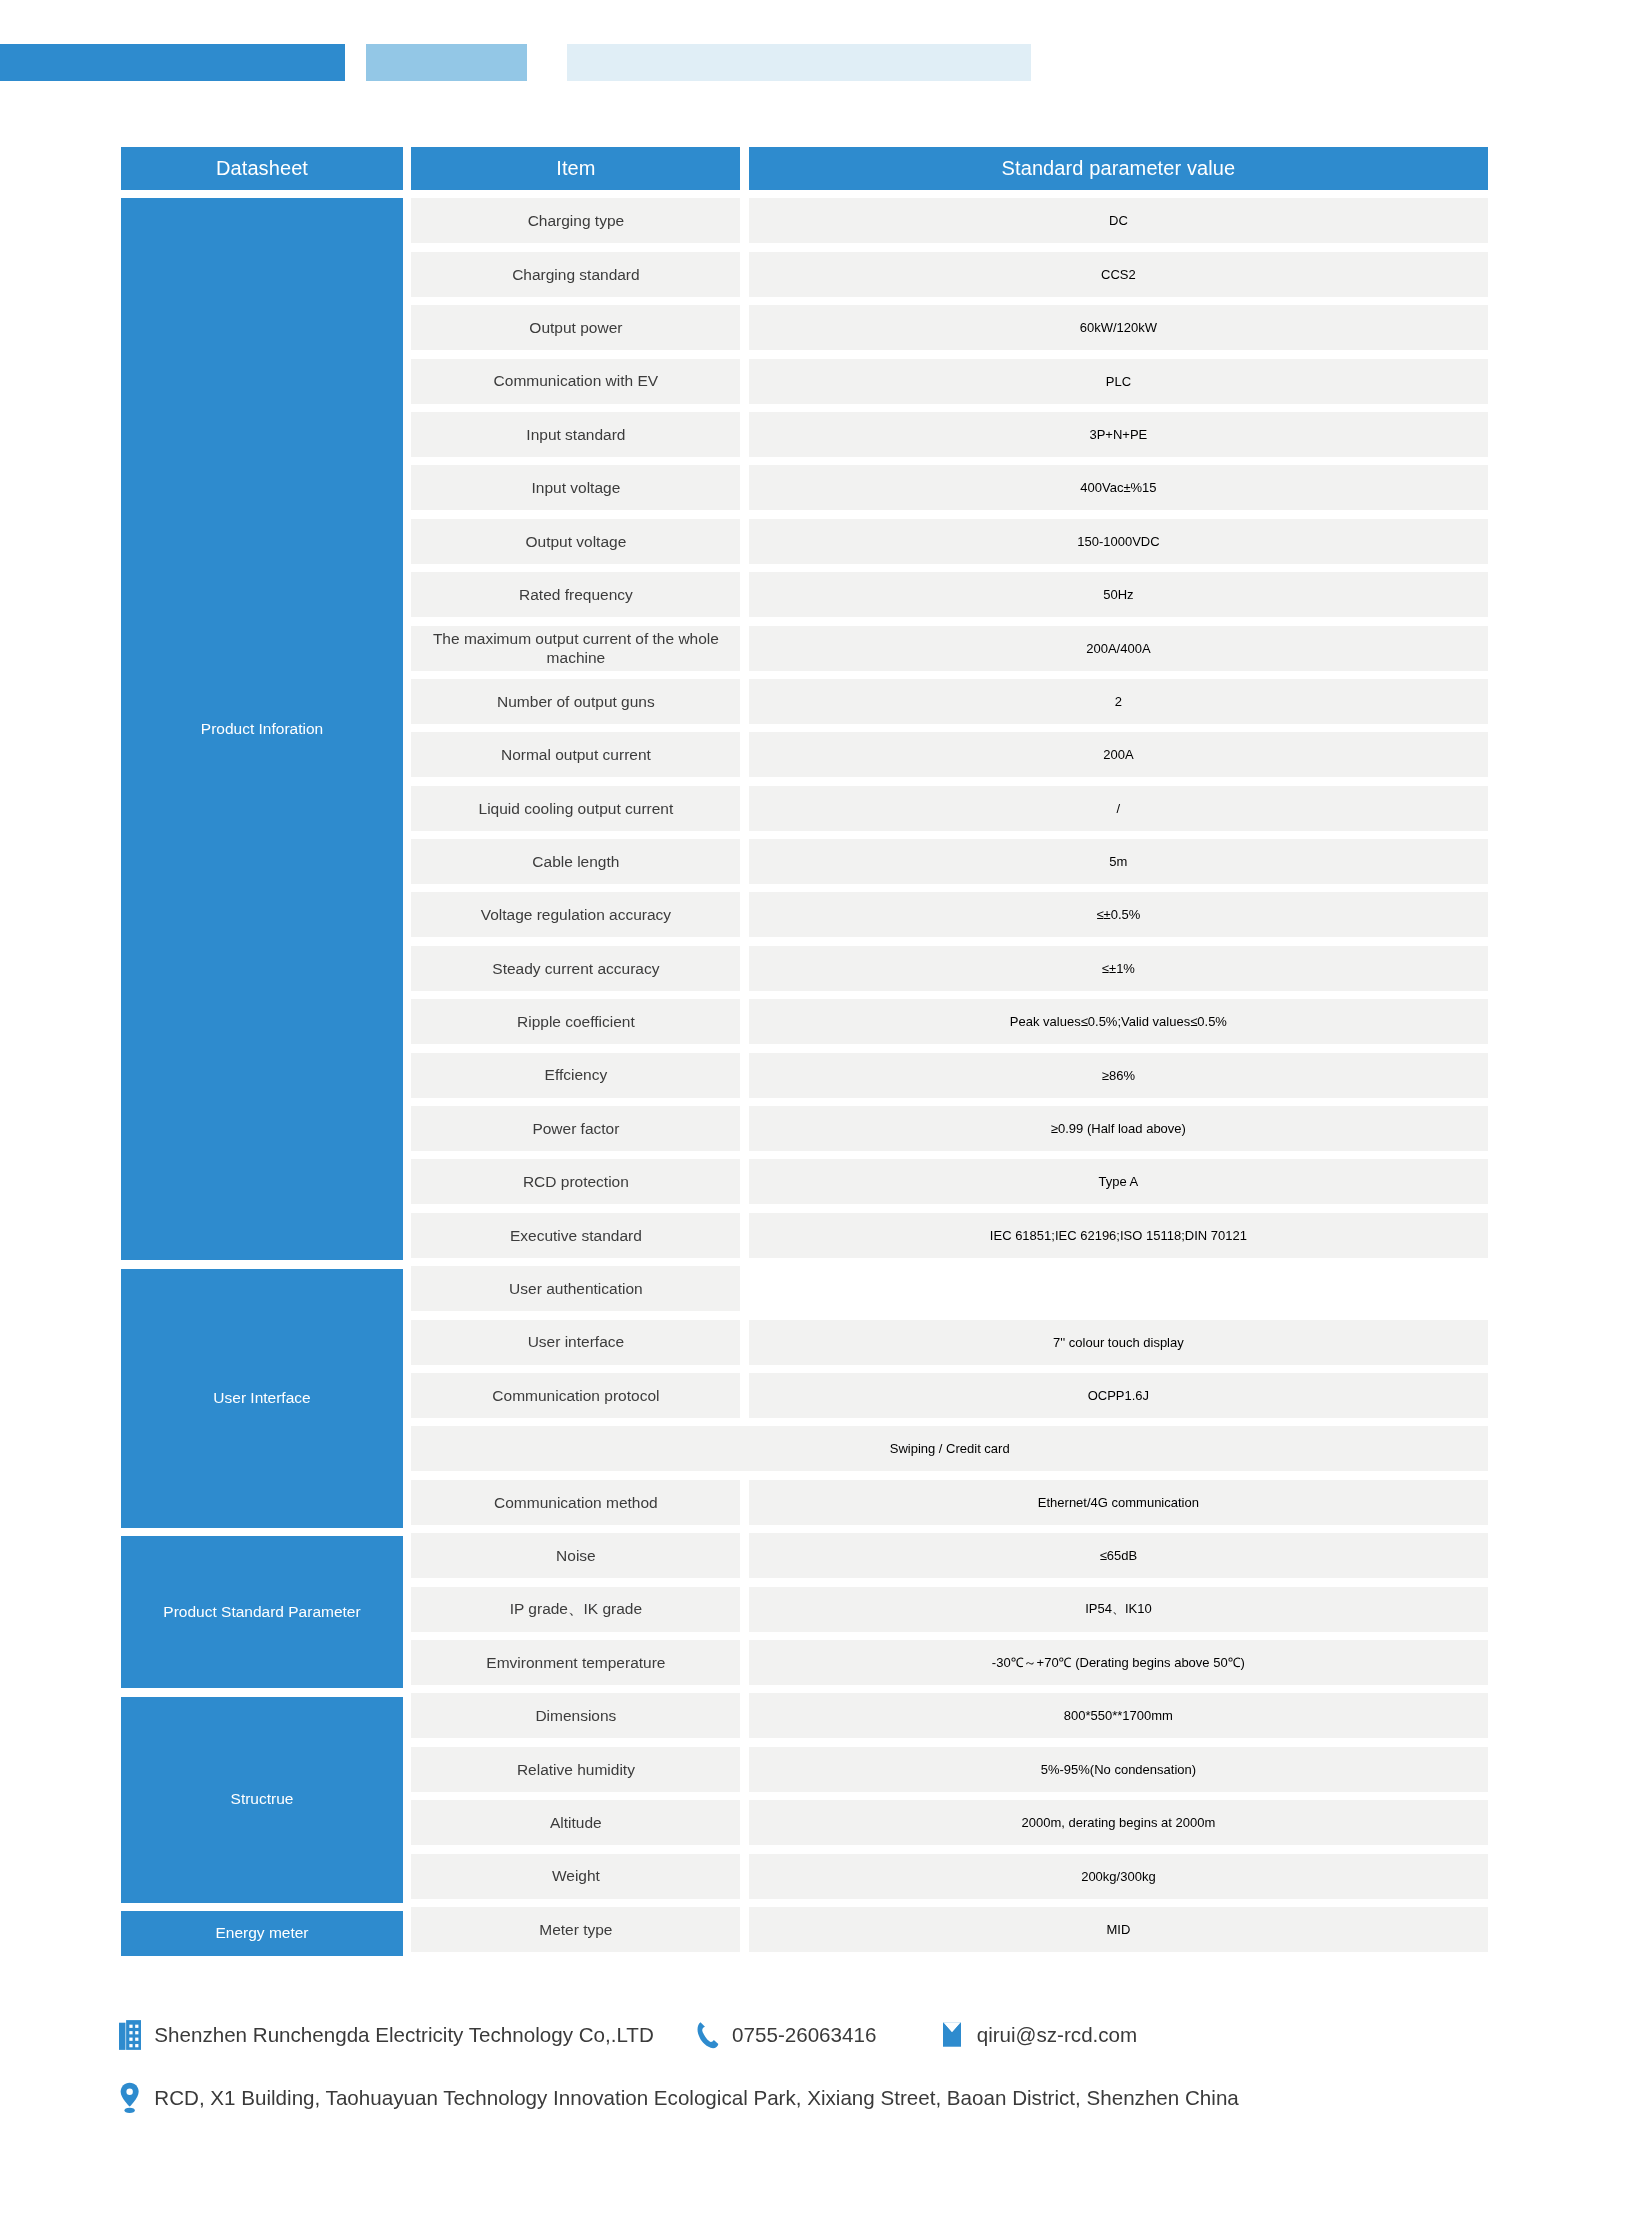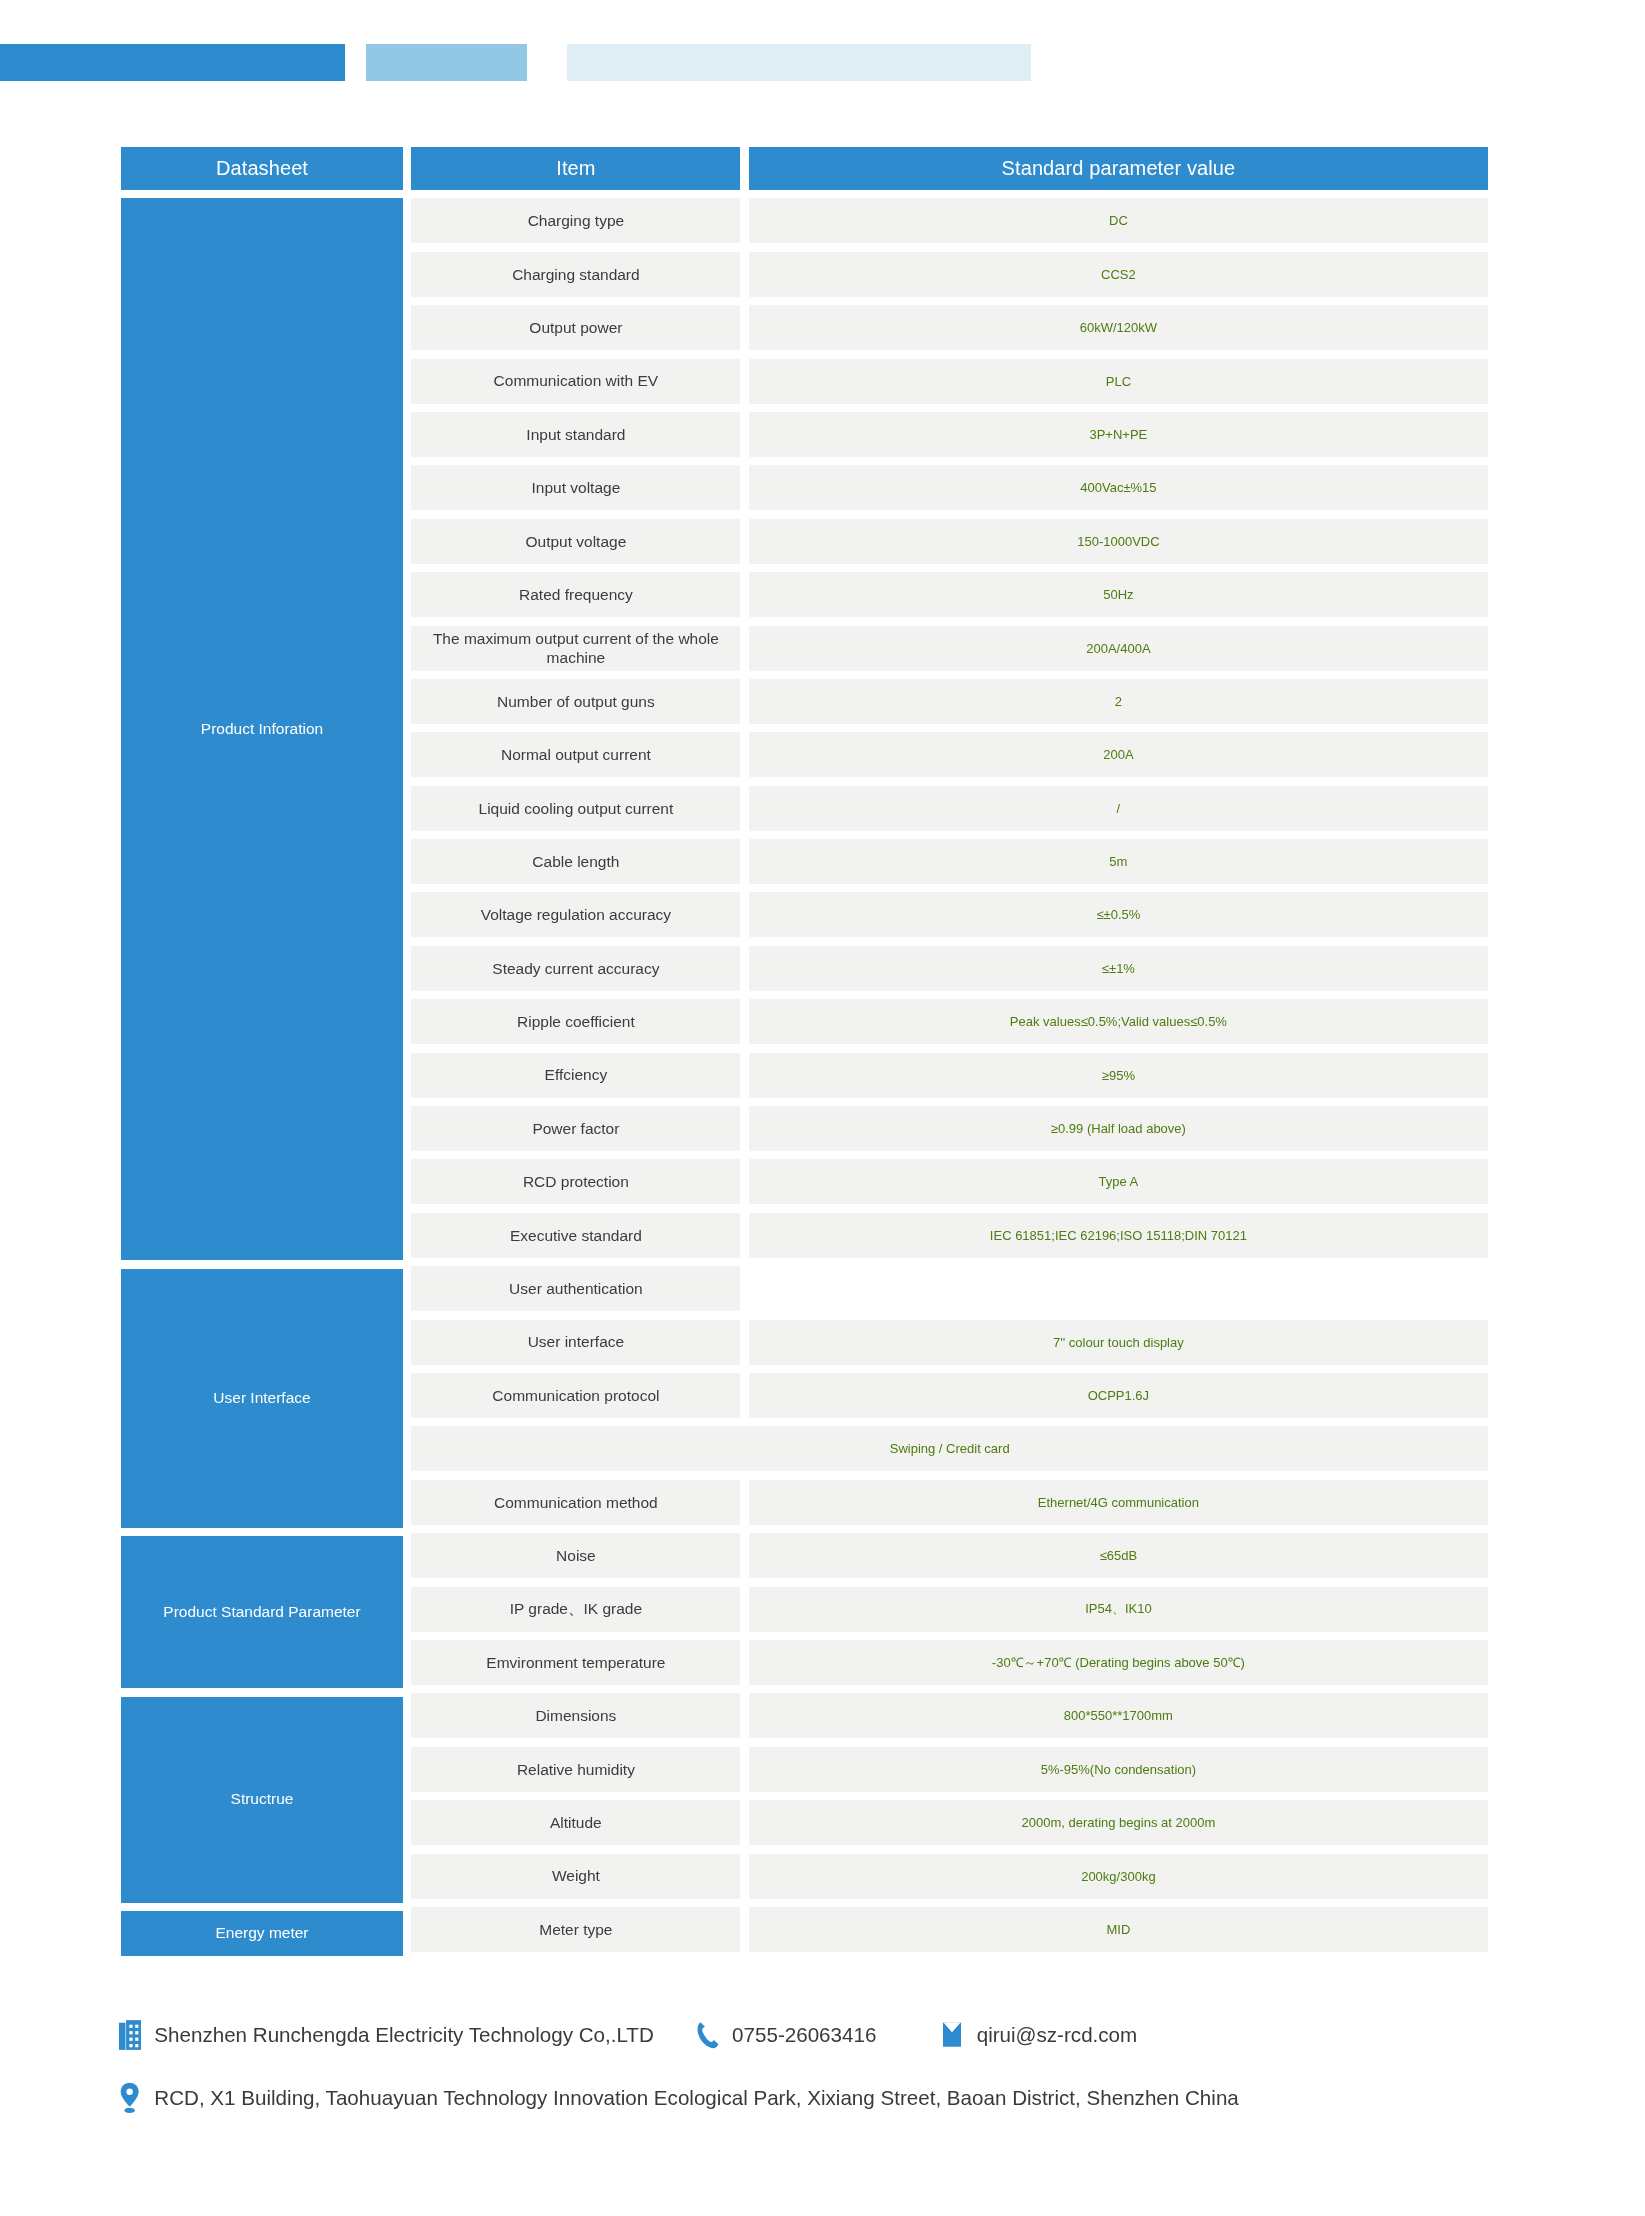--- a/index.html
+++ b/index.html
@@ -112,21 +112,21 @@
   .cell-item {
     width: 329px;
     flex: 0 0 329px;
     font-size: 15.5px;
     line-height: 1.25;
     color: #3c3c3c;
   }
   .cell-val {
     flex: 1 1 auto;
     font-size: 13px;
-    color: #4d7c0f;
+    color: #000000;
   }
 
   
   .footer {
     position: absolute;
     left: 116px;
     top: 2012px;
     width: 1419px;
   }
   .footer-row {
@@ -252,21 +252,21 @@
         <div class="row">
           <div class="cell cell-item">Steady current accuracy</div>
           <div class="cell cell-val">≤±1%</div>
         </div>
         <div class="row">
           <div class="cell cell-item">Ripple coefficient</div>
           <div class="cell cell-val">Peak values≤0.5%;Valid values≤0.5%</div>
         </div>
         <div class="row">
           <div class="cell cell-item">Effciency</div>
-          <div class="cell cell-val">≥95%</div>
+          <div class="cell cell-val">≥86%</div>
         </div>
         <div class="row">
           <div class="cell cell-item">Power factor</div>
           <div class="cell cell-val">≥0.99 (Half load above)</div>
         </div>
         <div class="row">
           <div class="cell cell-item">RCD protection</div>
           <div class="cell cell-val">Type A</div>
         </div>
         <div class="row">

